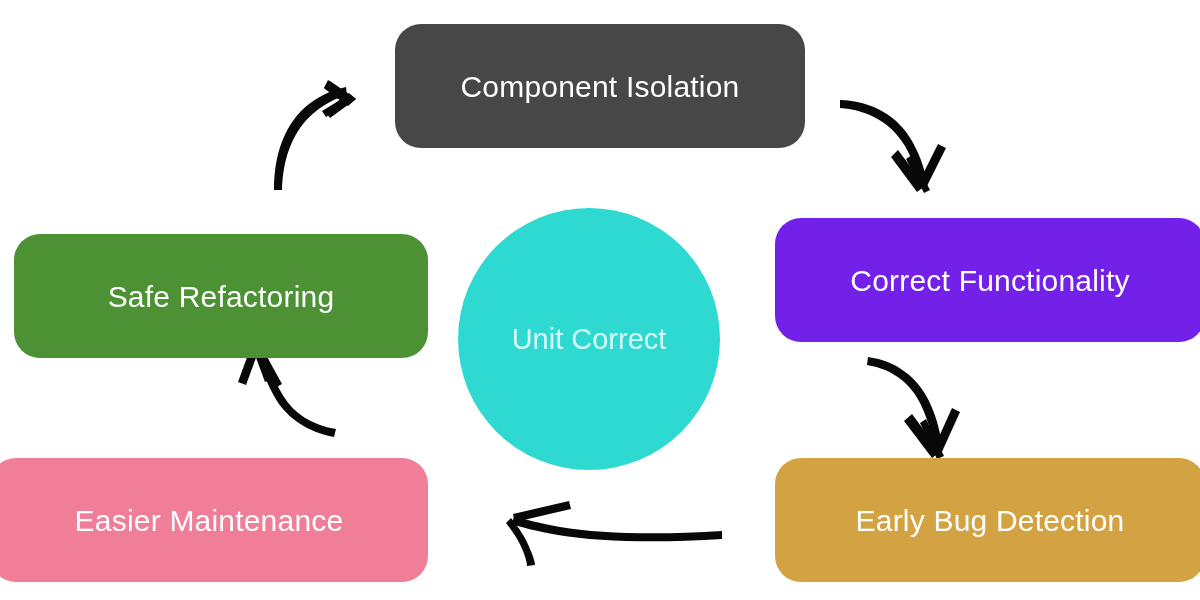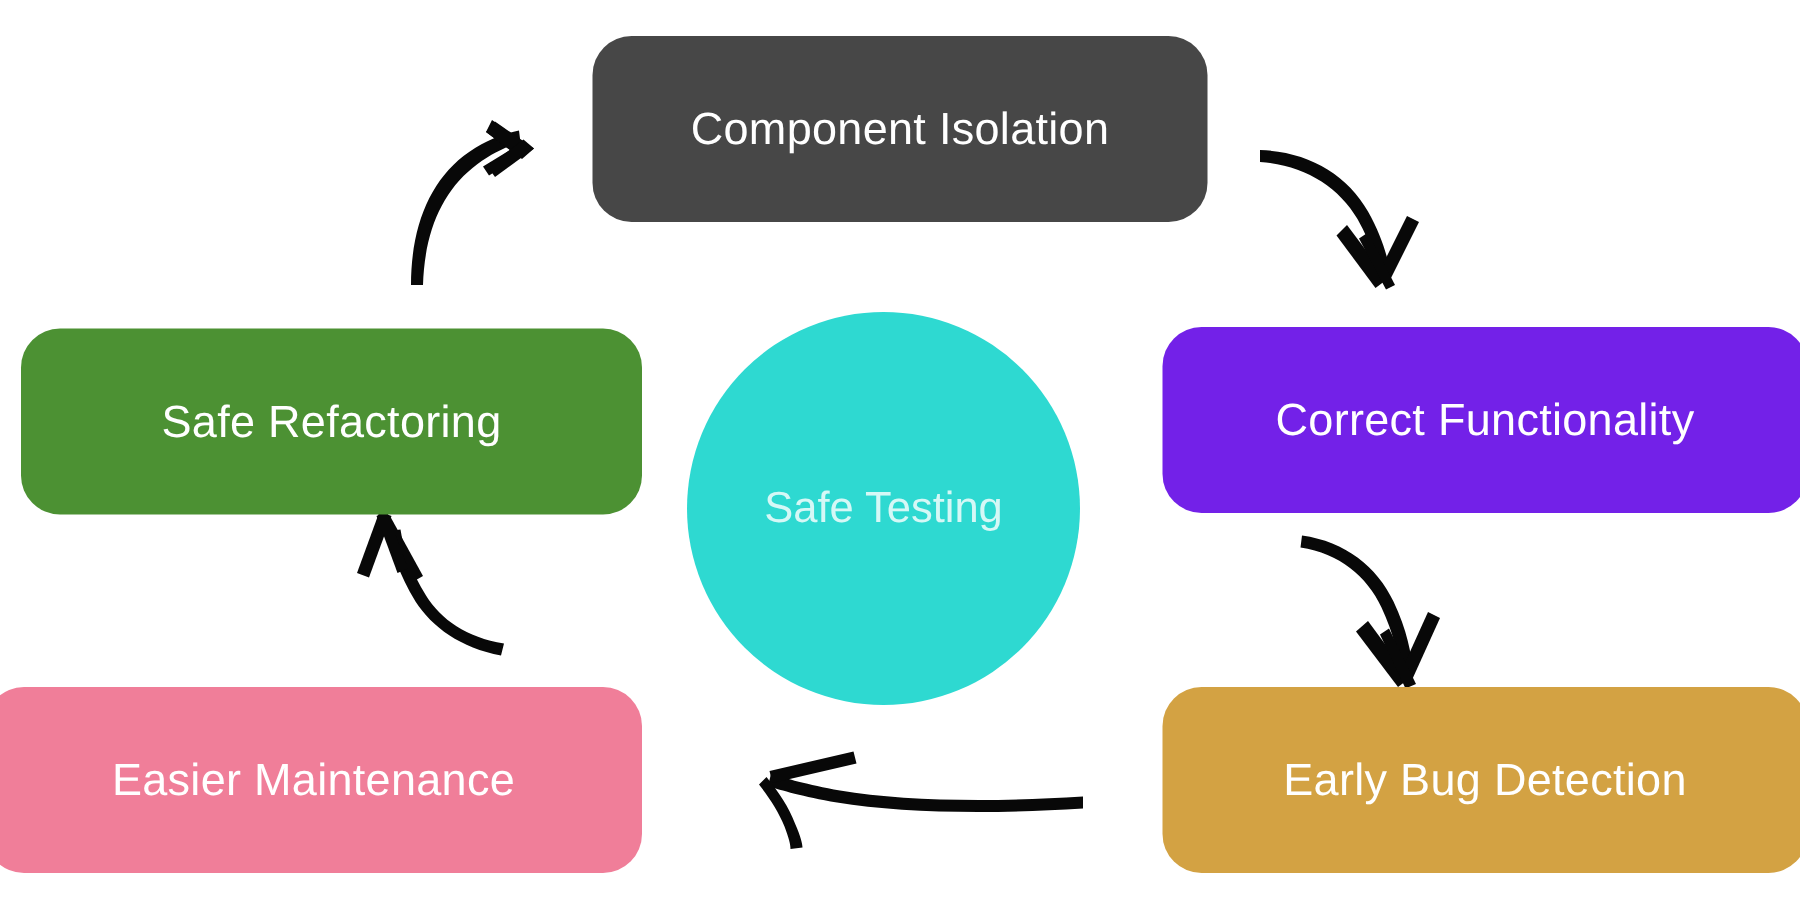--- a/index.html
+++ b/index.html
@@ -43,21 +43,21 @@
   }
   #node-early-bug-detection {
     left: 775px;  top: 458px;
     width: 430px; height: 124px;
   }
   #node-easier-maintenance {
     left: -10px;  top: 458px;
     width: 438px; height: 124px;
   }
   #node-safe-refactoring {
-    left: 14px;   top: 219px;
+    left: 14px;   top: 234px;
     width: 414px; height: 124px;
   }
 
   
   #center-circle {
     position: absolute;
     left: 458px;  top: 208px;
     width: 262px; height: 262px;
     border-radius: 50%;
     display: flex;
@@ -187,17 +187,17 @@
   <div class="node" id="node-correct-functionality" style="background:#7321E8;">Correct Functionality</div>
 
   <div class="node" id="node-early-bug-detection" style="background:#D3A243;">Early Bug Detection</div>
 
   <div class="node" id="node-easier-maintenance" style="background:#F07E99;">Easier Maintenance</div>
 
   <div class="node" id="node-safe-refactoring" style="background:#4C9133;">Safe Refactoring</div>
 
   <div id="center-circle" style="background:#2ED9D1;">
     <div>
-      <div>Safe Testing</div>
+      <div>Unit Correct</div>
     </div>
   </div>
 
 </div>
 
 </body></html>

